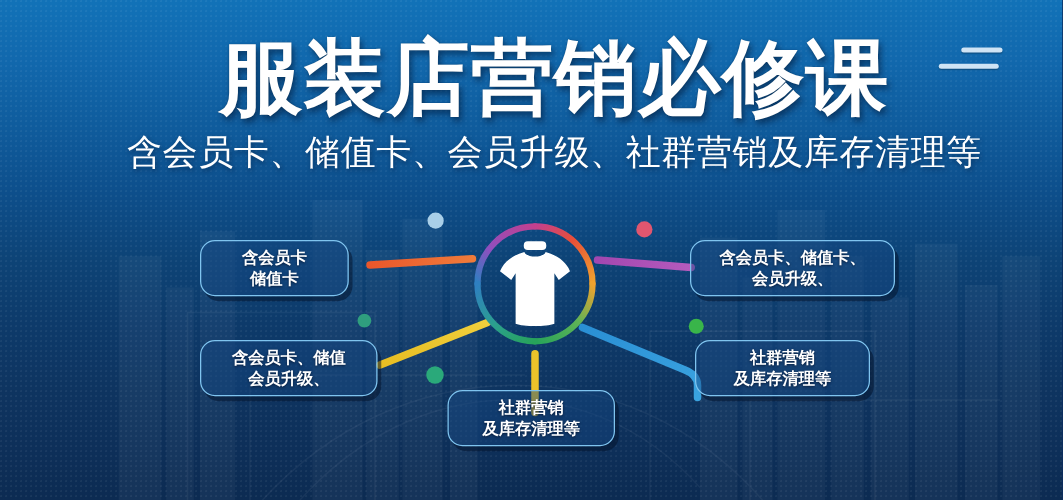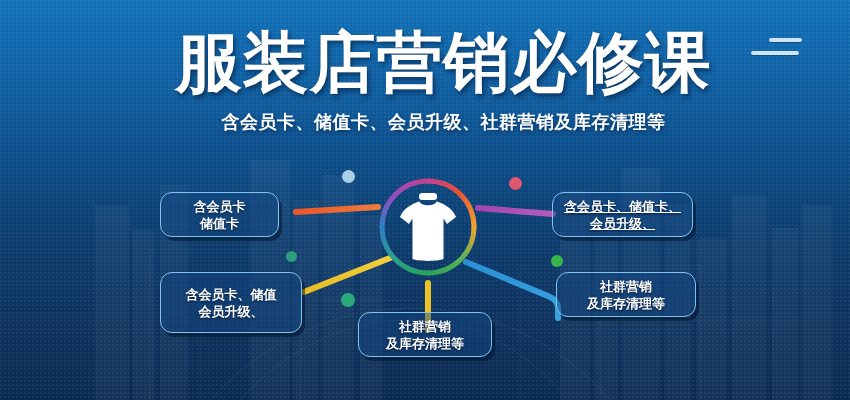--- a/index.html
+++ b/index.html
@@ -54,23 +54,23 @@
     font-weight:bold;
     color:#ffffff;
     letter-spacing:1px;
     text-shadow:
       0 0 1px rgba(0,0,0,0.35),
       2px 3px 5px rgba(0,20,50,0.55);
   }
   .sub-title {
     margin-top:6px;
     font-family:"DejaVu Sans","Liberation Sans",sans-serif;
-    font-size:18px;
+    font-size:28px;
     line-height:32px;
-    font-weight:bold;
+    font-weight:normal;
     color:#ffffff;
     letter-spacing:0.5px;
     text-shadow:1px 2px 4px rgba(0,20,50,0.5);
   }
 
   
   .corner-mark { position:absolute; z-index:6; }
   .corner-mark i {
     display:block;
     height:4px;
@@ -101,22 +101,22 @@
     display:flex;
     flex-direction:column;
     align-items:center;
     justify-content:center;
     padding:5px 8px;
     text-shadow:0 1px 2px rgba(0,10,30,0.7);
   }
   .node .l2 { white-space:nowrap; }
 
   #node-lt { left:160px; top:192px; width:119px; height:45px; }
-  #node-lb { left:160px; top:272px; width:142px; height:61px; }
-  #node-rt { left:552px; top:192px; width:141px; height:45px;text-decoration:underline; }
+  #node-lb { left:160px; top:272px; width:142px; height:45px; }
+  #node-rt { left:552px; top:192px; width:164px; height:45px; }
   #node-rb { left:556px; top:272px; width:140px; height:45px; }
   #node-bc { left:358px; top:312px; width:134px; height:45px; }
 
   
   #center-hub {
     position:absolute;
     left:373px; top:172px;
     width:110px; height:110px;
     z-index:8;
   }

